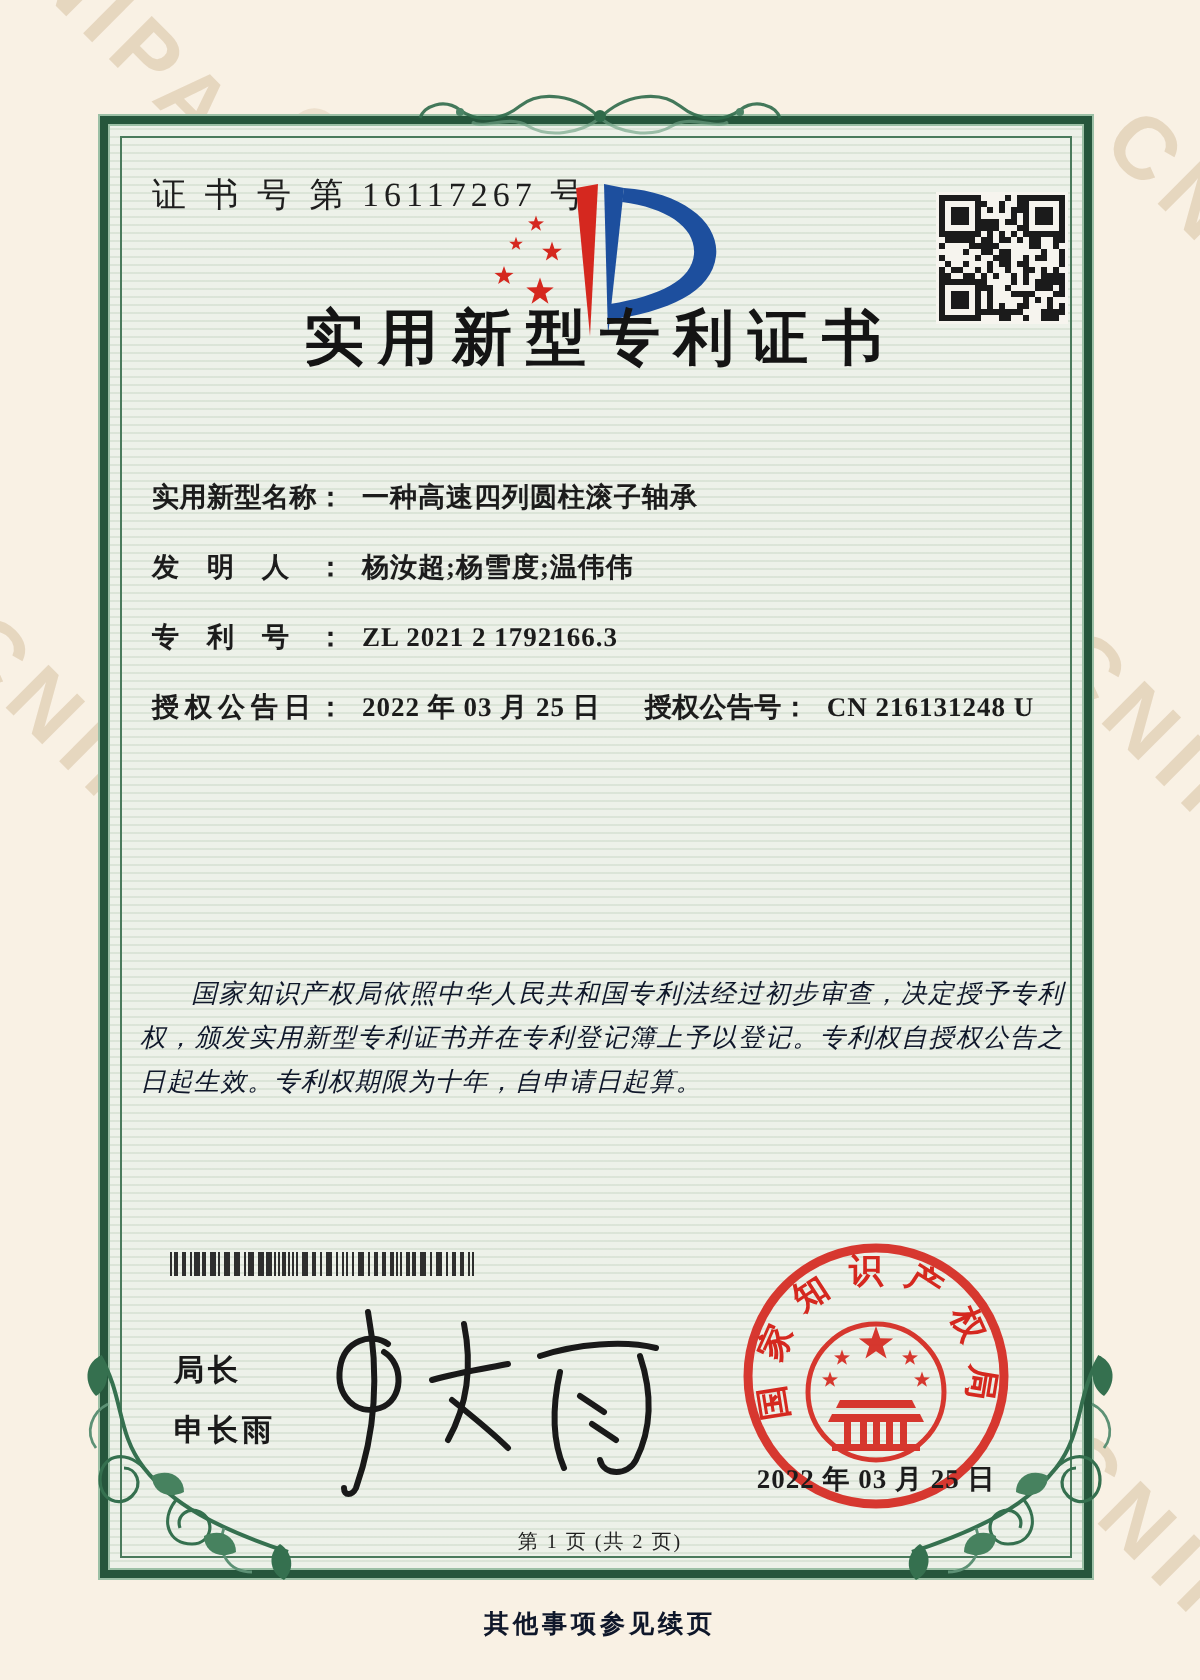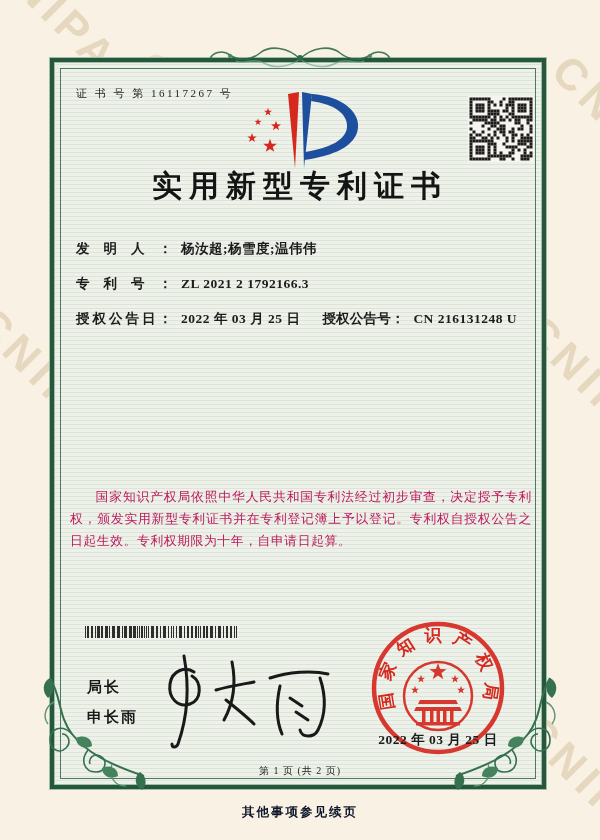--- a/index.html
+++ b/index.html
@@ -17,43 +17,43 @@
            border:4px solid #26563c; outline:1px solid #9cc0a6;
            box-shadow: inset 0 0 0 1px #9cc0a6;
            background-color:#edf1e9;
            background-image:repeating-linear-gradient(0deg, rgba(110,150,110,0.14) 0px, rgba(110,150,110,0.14) 1px, transparent 1px, transparent 4px);
            z-index:2; }
   .frame-inner { position:absolute; left:6px; top:6px; right:6px; bottom:6px;
            border:1px solid #4a7a5c; }
 
   .content { position:absolute; inset:0; z-index:3; }
 
-  .cert-no { position:absolute; left:76px; top:86px; font-size:11px; color:#1e1e1e; letter-spacing:2.5px; }
+  .cert-no { position:absolute; left:76px; top:86px; font-size:17px; color:#1e1e1e; letter-spacing:2.5px; }
 
   .logo { position:absolute; left:238px; top:80px; }
   .qr { position:absolute; left:468px; top:96px; }
 
-  .title { position:absolute; left:0; top:166px; width:100%; text-align:center;
+  .title { position:absolute; left:0; top:149px; width:100%; text-align:center;
            font-size:30px; font-weight:bold; color:#141414; letter-spacing:7px; }
 
   .fields { position:absolute; left:76px; top:238px; width:452px; }
   .frow { margin-bottom:14px; font-size:13.5px; line-height:21px; color:#1c1c1c; white-space:nowrap; }
   .flabel { display:inline-block; width:96px; text-align:justify; text-align-last:justify;
             font-weight:bold; color:#1c1c1c; vertical-align:top; }
   .fval { margin-left:9px; font-weight:bold; letter-spacing:0.5px; }
   .fpair2 { margin-left:22px; }
   .fpair2 .flabel { width:82px; }
 
   .paras { position:absolute; left:70px; top:486px; width:462px; }
-  .para { font-size:12.8px; line-height:22px; color:#be185d; text-indent:2em;
-          text-align:justify; letter-spacing:0.6px; }
+  .para { font-size:12.8px; line-height:22px; color:#0f172a; text-indent:2em;
+          text-align:justify; font-style:italic; letter-spacing:0.6px; }
 
   .barcode { position:absolute; left:85px; top:626px; }
 
-  .sig-block { position:absolute; left:87px; top:672px; font-family:Liberation Serif, serif;
+  .sig-block { position:absolute; left:87px; top:672px; font-family:Liberation Mono, monospace;
                font-size:15px; font-weight:bold; color:#1a1a1a; line-height:30px; letter-spacing:2px; }
   .signature { position:absolute; left:148px; top:648px; }
 
   .seal { position:absolute; left:360px; top:610px; }
   .seal-date { position:absolute; left:360px; top:731px; width:156px; text-align:center;
                font-size:13.5px; font-weight:bold; color:#1c1c1c; letter-spacing:0.5px; z-index:5; }
 
   .page-info { position:absolute; left:0; top:764px; width:100%; text-align:center;
                font-size:10px; color:#1e1e1e; letter-spacing:1px; }
   .cont-note { position:absolute; left:0; top:804px; width:100%; text-align:center;
@@ -382,20 +382,23 @@
         <rect x="43.5" y="61.5" width="3" height="3" fill="#1b1b1b"></rect>
         <rect x="52.5" y="61.5" width="3" height="3" fill="#1b1b1b"></rect>
         <rect x="55.5" y="61.5" width="3" height="3" fill="#1b1b1b"></rect>
         <rect x="58.5" y="61.5" width="3" height="3" fill="#1b1b1b"></rect>
       </svg>
 
     <div class="title">实用新型专利证书</div>
 
     <div class="fields">
       <div class="frow">
+        <span class="flabel">实用新型名称：</span><span class="fval">一种高速四列圆柱滚子轴承</span>
+      </div>
+      <div class="frow">
         <span class="flabel">发明人：</span><span class="fval">杨汝超;杨雪度;温伟伟</span>
       </div>
       <div class="frow">
         <span class="flabel">专利号：</span><span class="fval">ZL 2021 2 1792166.3</span>
       </div>
       <div class="frow">
         <span class="flabel">授权公告日：</span><span class="fval">2022 年 03 月 25 日</span><span class="fpair2"><span class="flabel">授权公告号：</span><span class="fval">CN 216131248 U</span></span>
       </div>
     </div>
 

